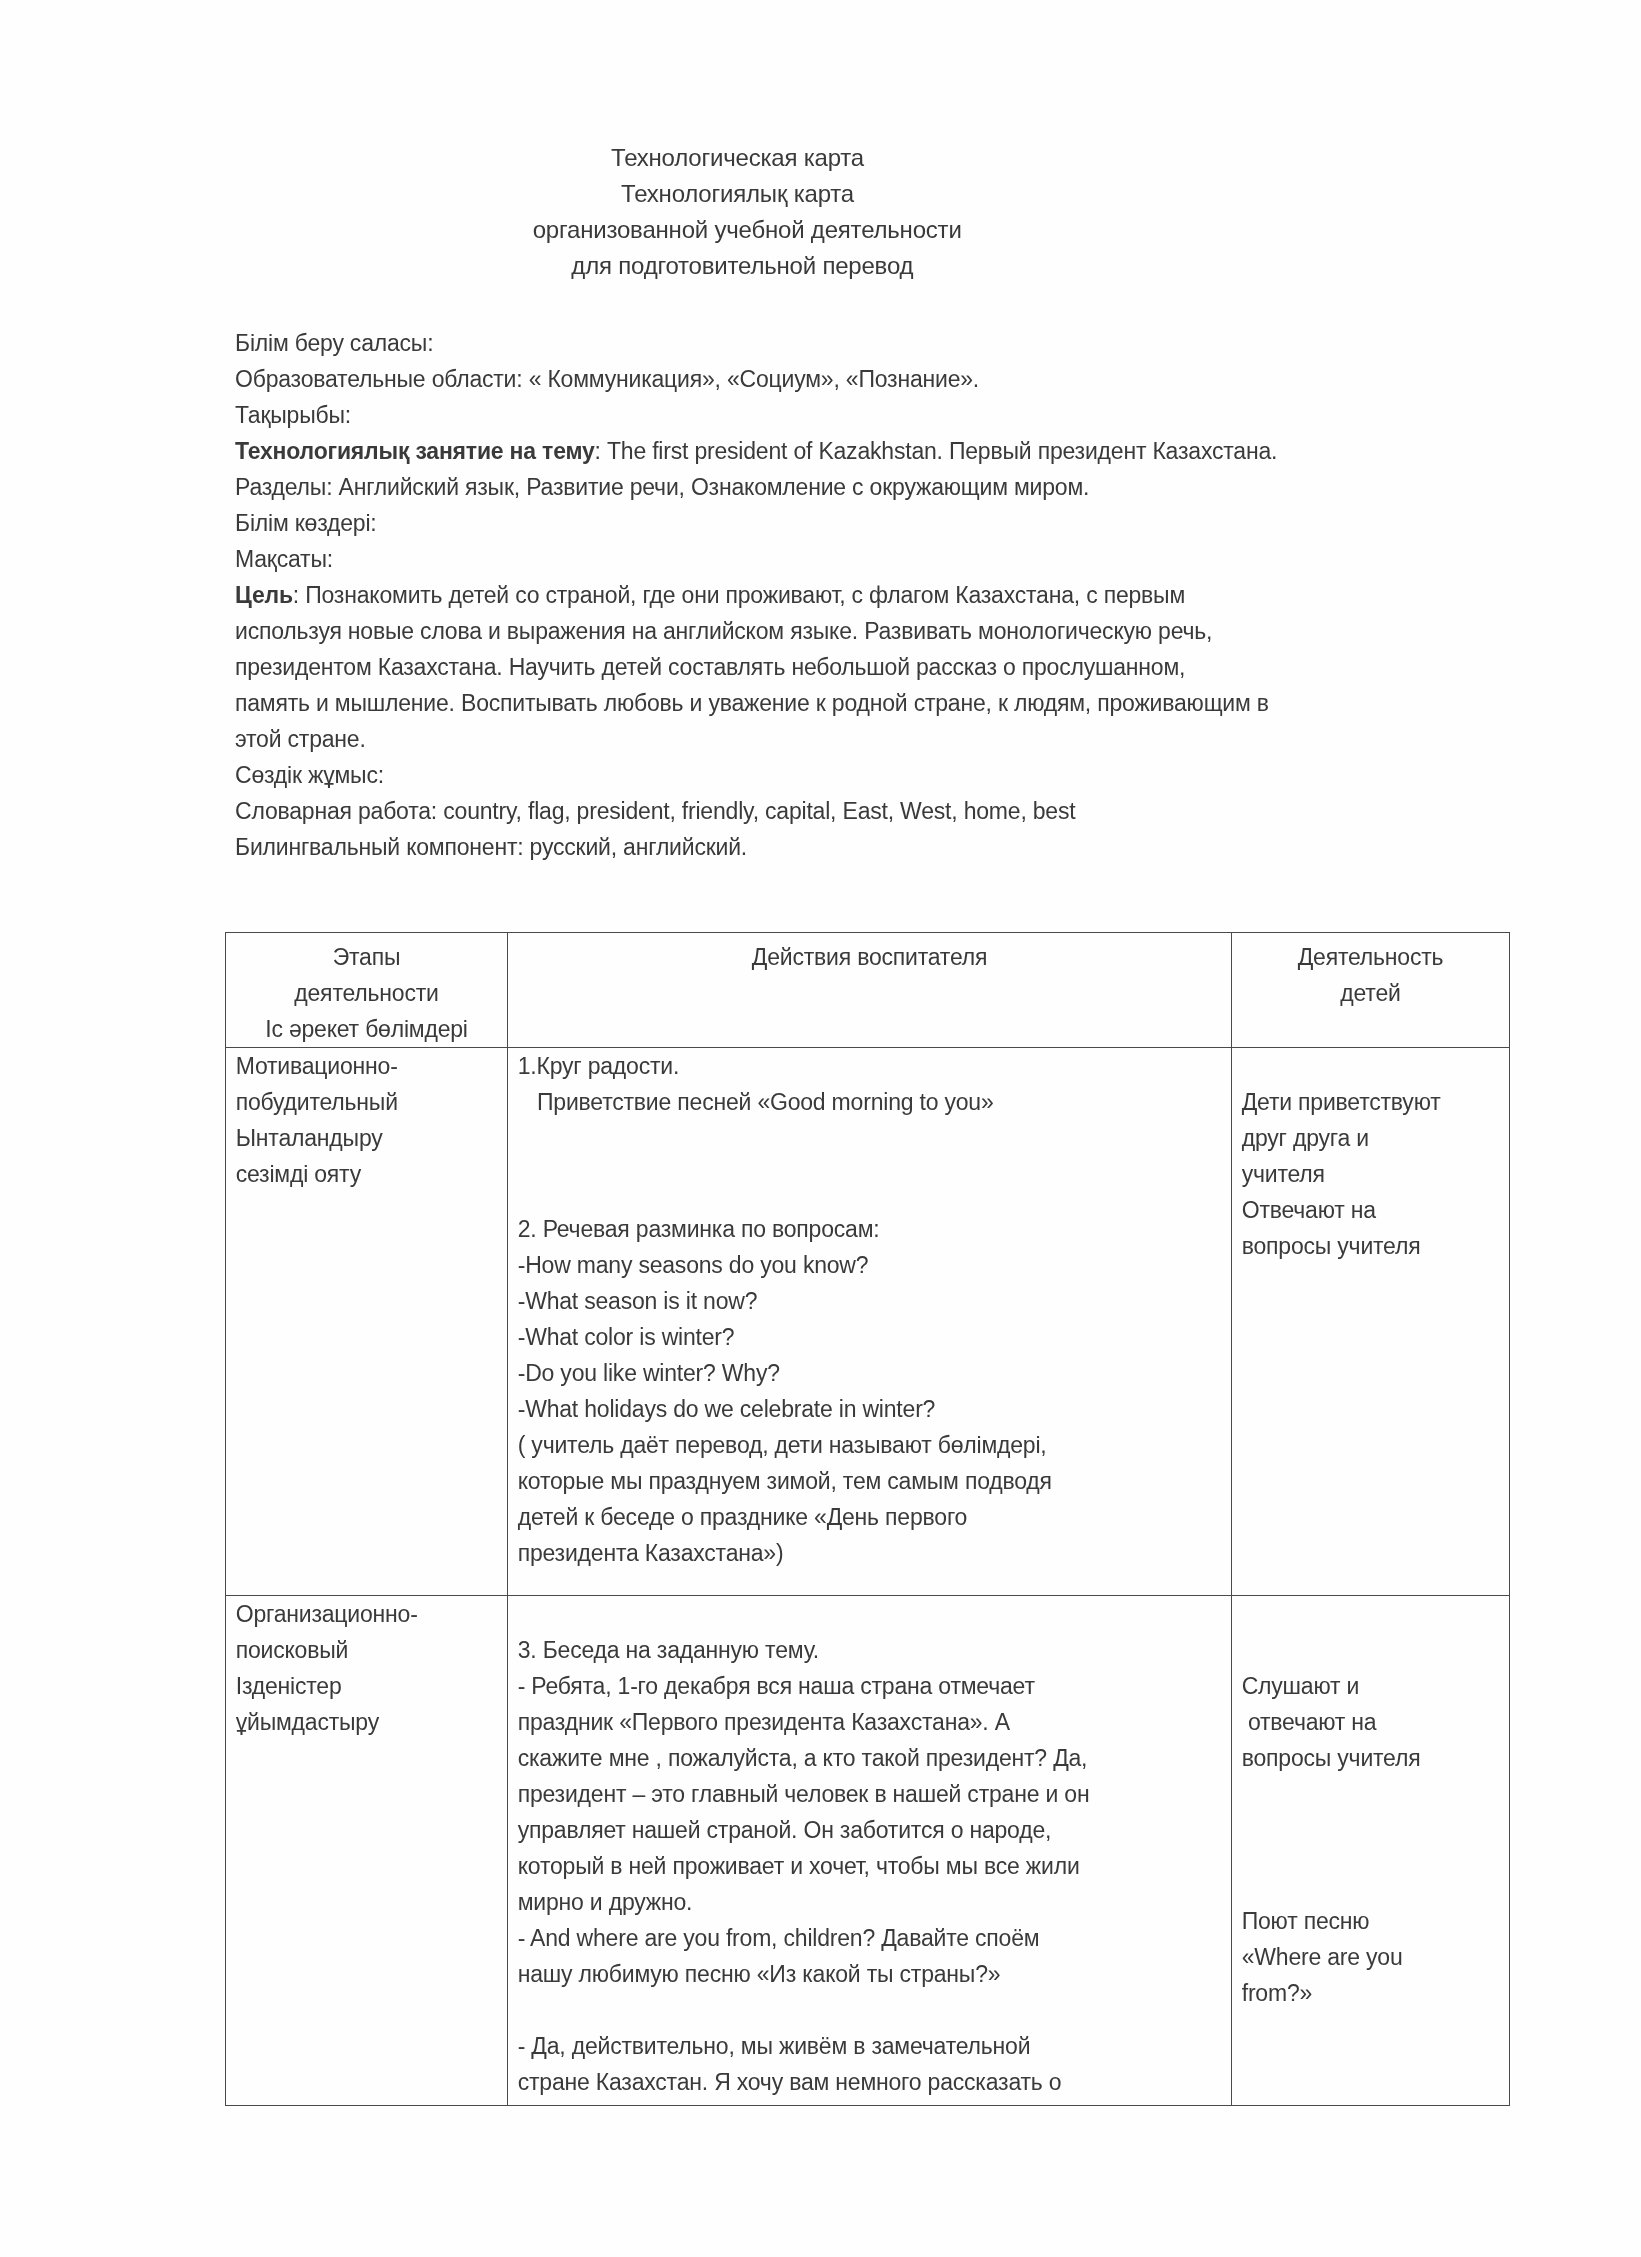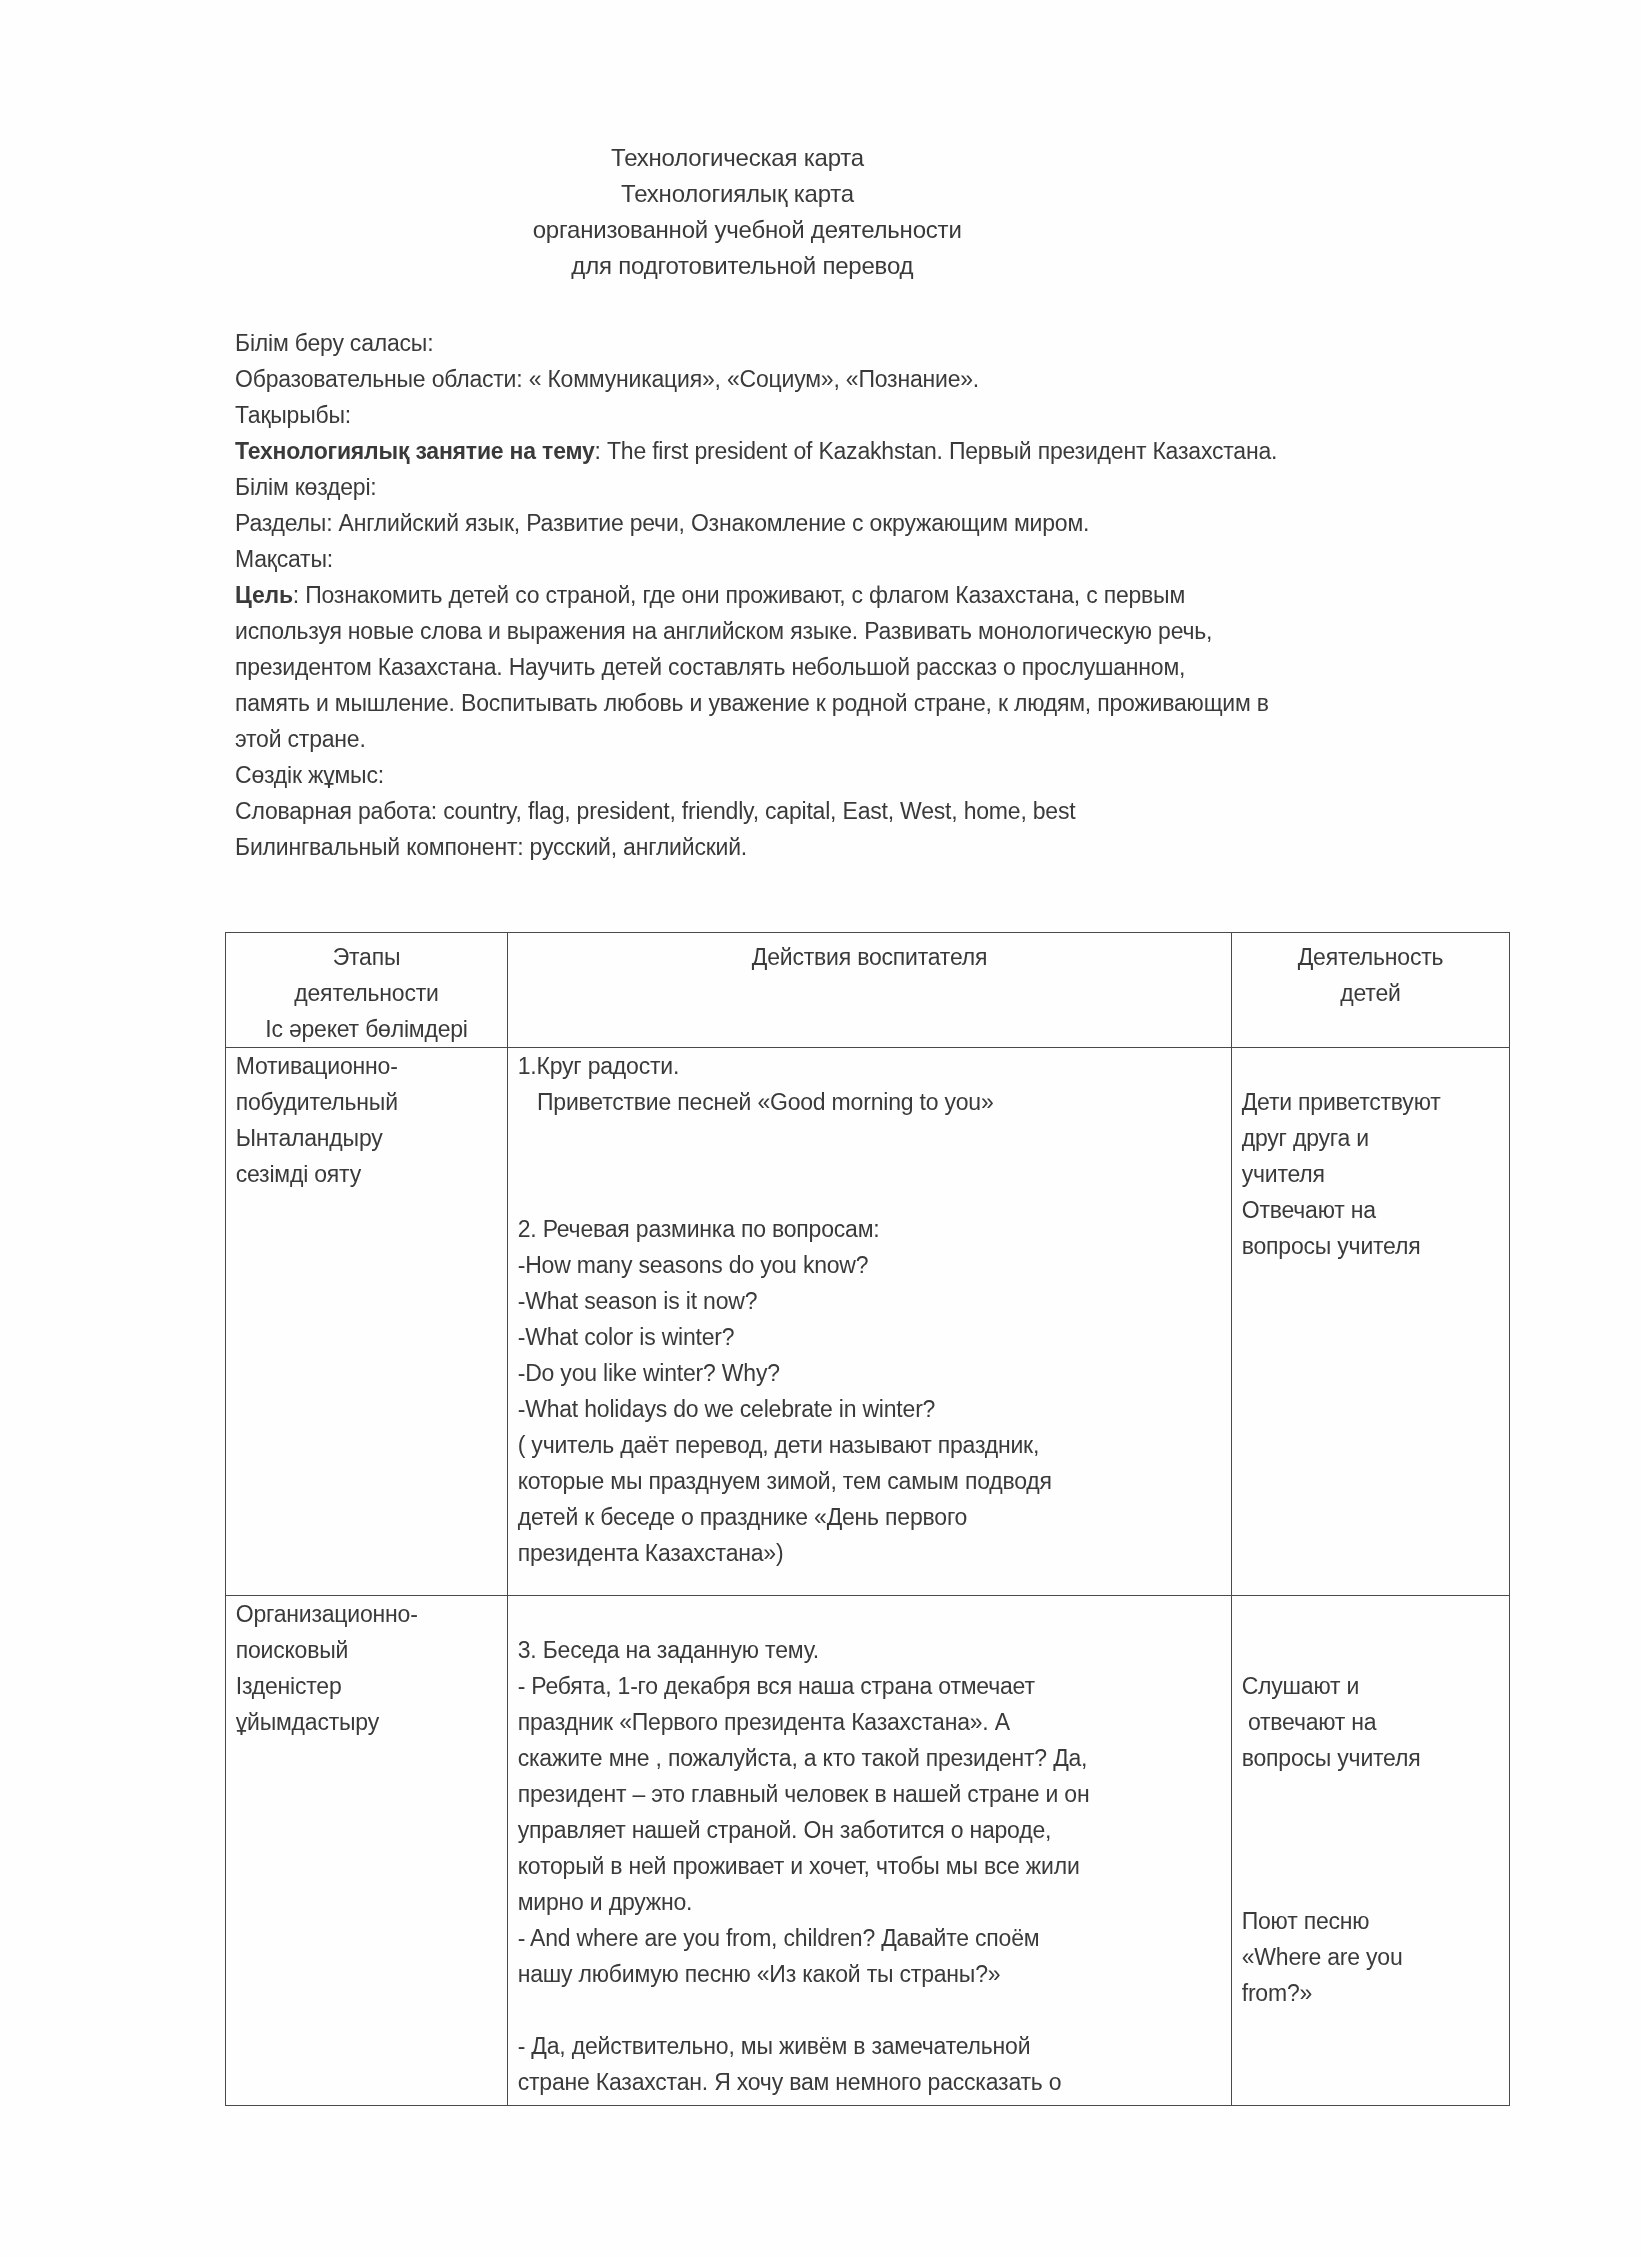--- a/index.html
+++ b/index.html
@@ -96,22 +96,22 @@
     <span class="tline tl2">Технологиялық  карта</span>
     <span class="tline tl3">организованной учебной деятельности</span>
     <span class="tline tl4">для подготовительной перевод</span>
   </div>
 
   <div class="meta-block">
     <span class="mline">Білім беру саласы:</span>
     <span class="mline">Образовательные области: « Коммуникация», «Социум», «Познание».</span>
     <span class="mline">Тақырыбы:</span>
     <span class="mline"><span class="bold">Технологиялық занятие на тему</span><span>: The first president of Kazakhstan. Первый президент Казахстана.</span></span>
+    <span class="mline">Разделы: Английский язык, Развитие речи, Ознакомление с окружающим миром.</span>
     <span class="mline">Білім көздері:</span>
-    <span class="mline">Разделы: Английский язык, Развитие речи, Ознакомление с окружающим миром.</span>
     <span class="mline">Мақсаты:</span>
     <span class="mline"><span class="bold">Цель</span><span>: Познакомить детей со страной, где они проживают, с флагом Казахстана, с первым</span></span>
     <span class="mline">используя новые слова и выражения на английском языке. Развивать монологическую речь,</span>
     <span class="mline">президентом Казахстана. Научить детей составлять небольшой рассказ о прослушанном,</span>
     <span class="mline">память и мышление. Воспитывать любовь и уважение к родной стране, к людям, проживающим в</span>
     <span class="mline">этой стране.</span>
     <span class="mline">Сөздік жұмыс:</span>
     <span class="mline">Словарная работа: country, flag, president, friendly, capital, East, West, home, best</span>
     <span class="mline">Билингвальный компонент: русский, английский.</span>
   </div>
@@ -150,21 +150,21 @@
         <span class="cell-line indent">Приветствие песней «Good morning to you»</span>
         <span class="gap"></span>
         <span class="gap"></span>
         <span class="gap" style="height:19.3px"></span>
         <span class="cell-line">2. Речевая разминка по вопросам:</span>
         <span class="cell-line">-How many seasons do you know?</span>
         <span class="cell-line">-What season is it now?</span>
         <span class="cell-line">-What color is winter?</span>
         <span class="cell-line">-Do you like winter? Why?</span>
         <span class="cell-line">-What holidays do we celebrate in winter?</span>
-        <span class="cell-line">( учитель даёт перевод, дети называют праздник,</span>
+        <span class="cell-line">( учитель даёт перевод, дети называют бөлімдері,</span>
         <span class="cell-line">которые мы празднуем зимой, тем самым подводя</span>
         <span class="cell-line">детей к беседе о празднике «День первого</span>
         <span class="cell-line">президента Казахстана»)</span>
       </td>
       <td class="kids">
         <span class="gap"></span>
         <span class="cell-line">Дети приветствуют</span>
         <span class="cell-line">друг друга и</span>
         <span class="cell-line">учителя</span>
         <span class="cell-line">Отвечают на</span>

